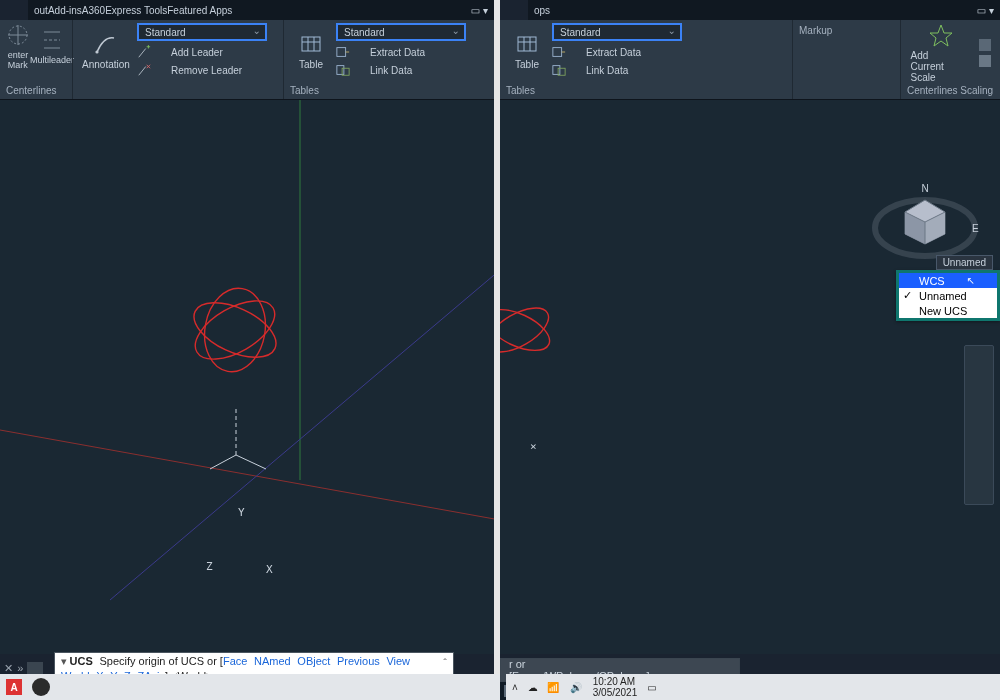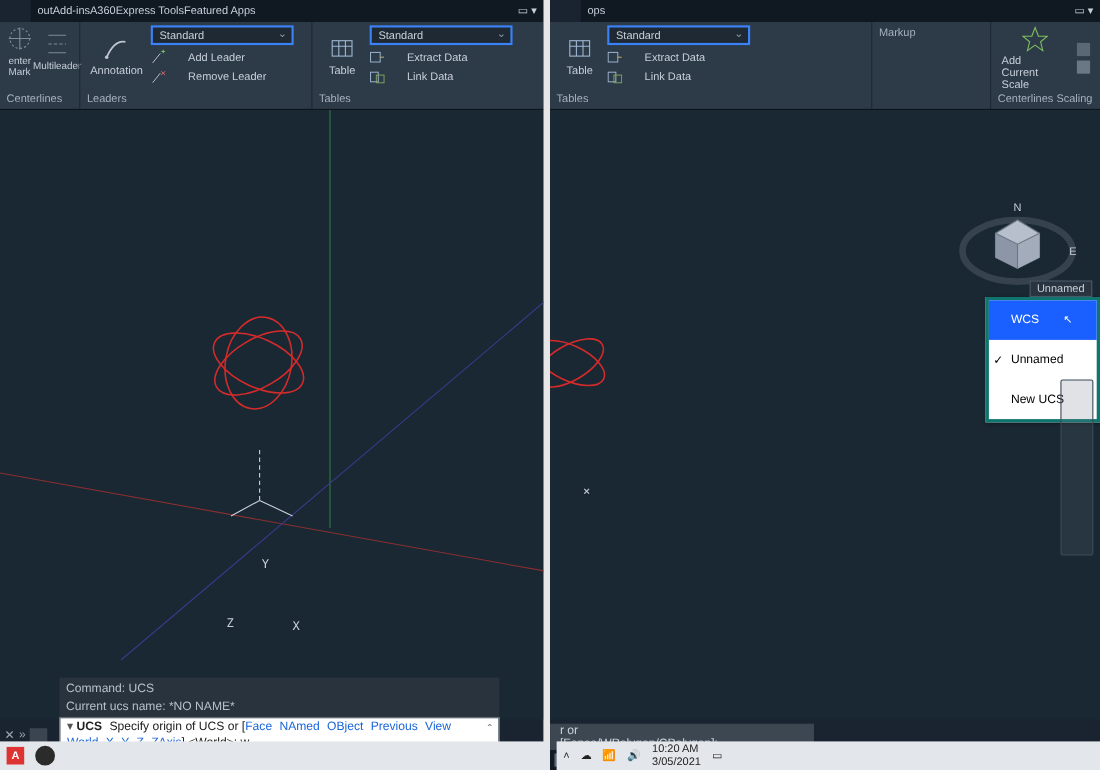--- a/index.html
+++ b/index.html
@@ -60,21 +60,21 @@
   .status .sep { width:1px; height:12px; background:#2a3744; margin:0 2px; }
 
   
   .viewcube { position:absolute; right:20px; top:170px; width:110px; height:100px; }
 
   
   .ucsmenu { position:absolute; right:0; top:270px; width:104px; background:#fff; color:#000;
              font-size:11px; border:3px solid #0f766e; box-shadow:0 1px 3px rgba(0,0,0,.4); }
   .ucsmenu .tag { position:absolute; top:-18px; right:4px; padding:1px 6px; font-size:10px;
                   background:#2a3440; color:#c6d0db; border:1px solid #49586a; }
-  .ucsmenu .item { display:flex; align-items:center; height:36px; padding:0 6px 0 20px; position:relative; }
+  .ucsmenu .item { display:flex; align-items:center; height:15px; padding:0 6px 0 20px; position:relative; }
   .ucsmenu .item.hover { background:#1a5fff; color:#fff; }
   .ucsmenu .item .chk { position:absolute; left:4px; }
 
   
   .navbar { position:absolute; right:6px; top:345px; width:30px; height:160px; background:rgba(100,112,124,.20);
             border:1px solid #3b4a59; border-radius:2px; }
 
   
   .taskbar { position:absolute; left:0; right:0; bottom:0; height:26px; background:#e3e6ea; display:flex;
              align-items:center; padding:0 6px; color:#222; font-size:10px; gap:10px; }
@@ -149,21 +149,20 @@
               <div class="mini">
                 <svg viewBox="0 0 16 16">
                     <path d="M2 14 L10 4" stroke="#b9c3cd"></path>
                     <path d="M11 2l4 4M15 2l-4 4" stroke="#d96b6b"></path>
                   </svg>
                 <span>Remove Leader</span>
               </div>
             </div>
           </div>
         </div>
-        <div class="paneltitle">Leaders</div>
       </div>
 
       <div class="ribpanel" style="flex:1">
         <div class="ribrow">
           <div class="bigbtn" style="width:42px">
             <svg viewBox="0 0 24 24">
                 <rect x="3" y="5" width="18" height="14" fill="none" stroke="#9fb8d4"></rect>
                 <line x1="3" y1="10" x2="21" y2="10" stroke="#9fb8d4"></line>
                 <line x1="9" y1="5" x2="9" y2="19" stroke="#9fb8d4"></line>
                 <line x1="15" y1="5" x2="15" y2="19" stroke="#9fb8d4"></line>
@@ -211,24 +210,20 @@
           <line x1="0" y1="0" x2="30" y2="14"></line>
           <line x1="0" y1="0" x2="-26" y2="14"></line>
           <line x1="0" y1="0" x2="0" y2="-48" stroke-dasharray="4 3"></line>
         </g>
       </svg>
       <span class="axis-label" style="left:266px; top:463px">X</span>
       <span class="axis-label" style="left:238px; top:406px">Y</span>
       <span class="axis-label" style="left:206px; top:460px">Z</span>
     </div>
 
-    <div class="cmdhist">
-      <div>Command: UCS</div>
-      <div>Current ucs name:  *NO NAME*</div>
-    </div>
     <div style="position:absolute; left:4px; bottom:22px; display:flex; gap:4px;">
       <span style="color:#9aa4af;font-size:11px">✕</span>
       <span style="color:#9aa4af;font-size:11px">»</span>
       <span style="width:16px;height:16px;background:#3a4550;display:inline-block"></span>
     </div>
     <div class="cmdbox">
       <span style="color:#555">▾ </span><b>UCS</b> <span>Specify origin of UCS or [</span><span class="kw">Face</span> <span class="kw">NAmed</span> <span class="kw">OBject</span> <span class="kw">Previous</span> <span class="kw">View</span><br><span class="kw">World</span> <span class="kw">X</span> <span class="kw">Y</span> <span class="kw">Z</span> <span class="kw">ZAxis</span><span>] &lt;World&gt;: w</span><span class="chev">ˆ</span>
     </div>
 
     <div class="status">

